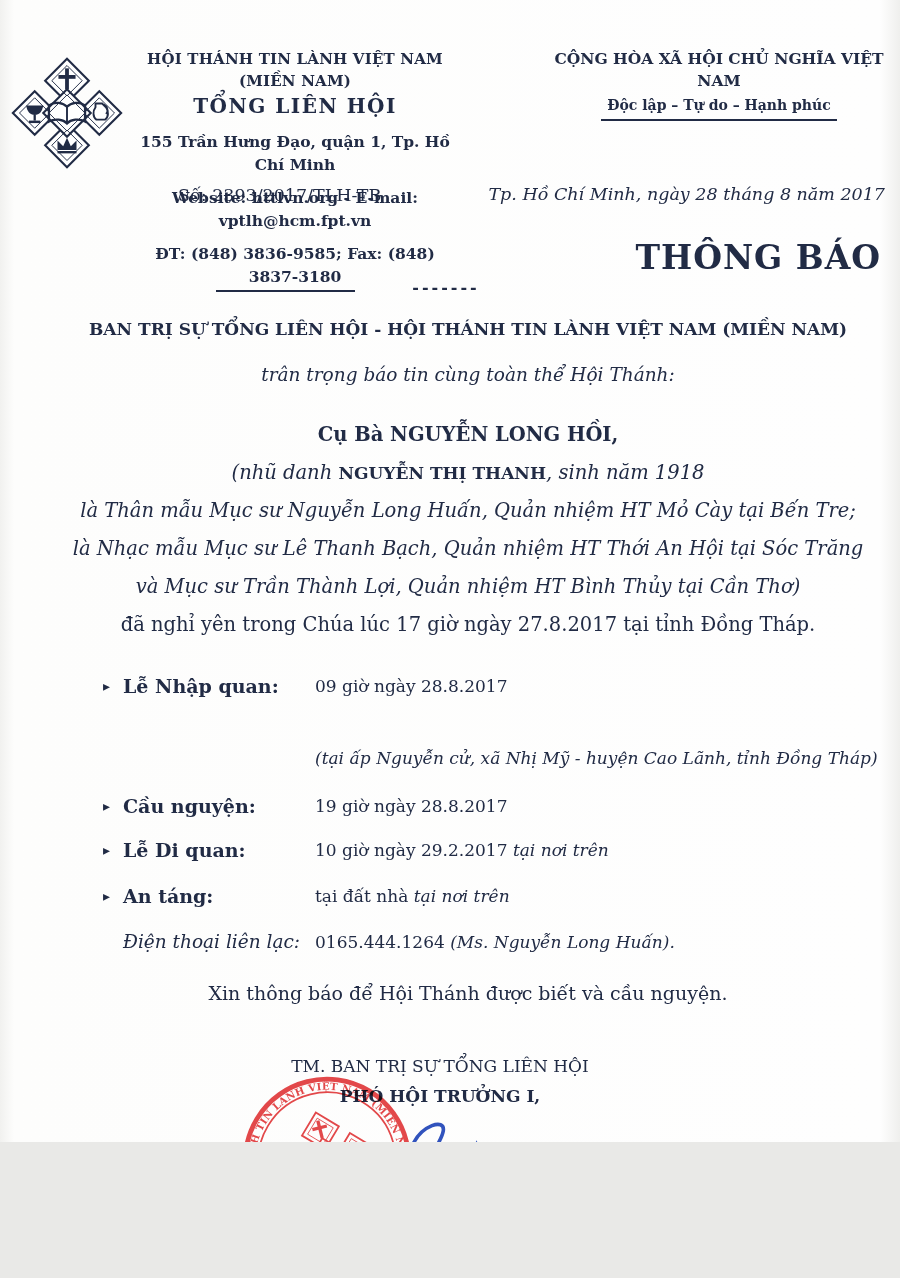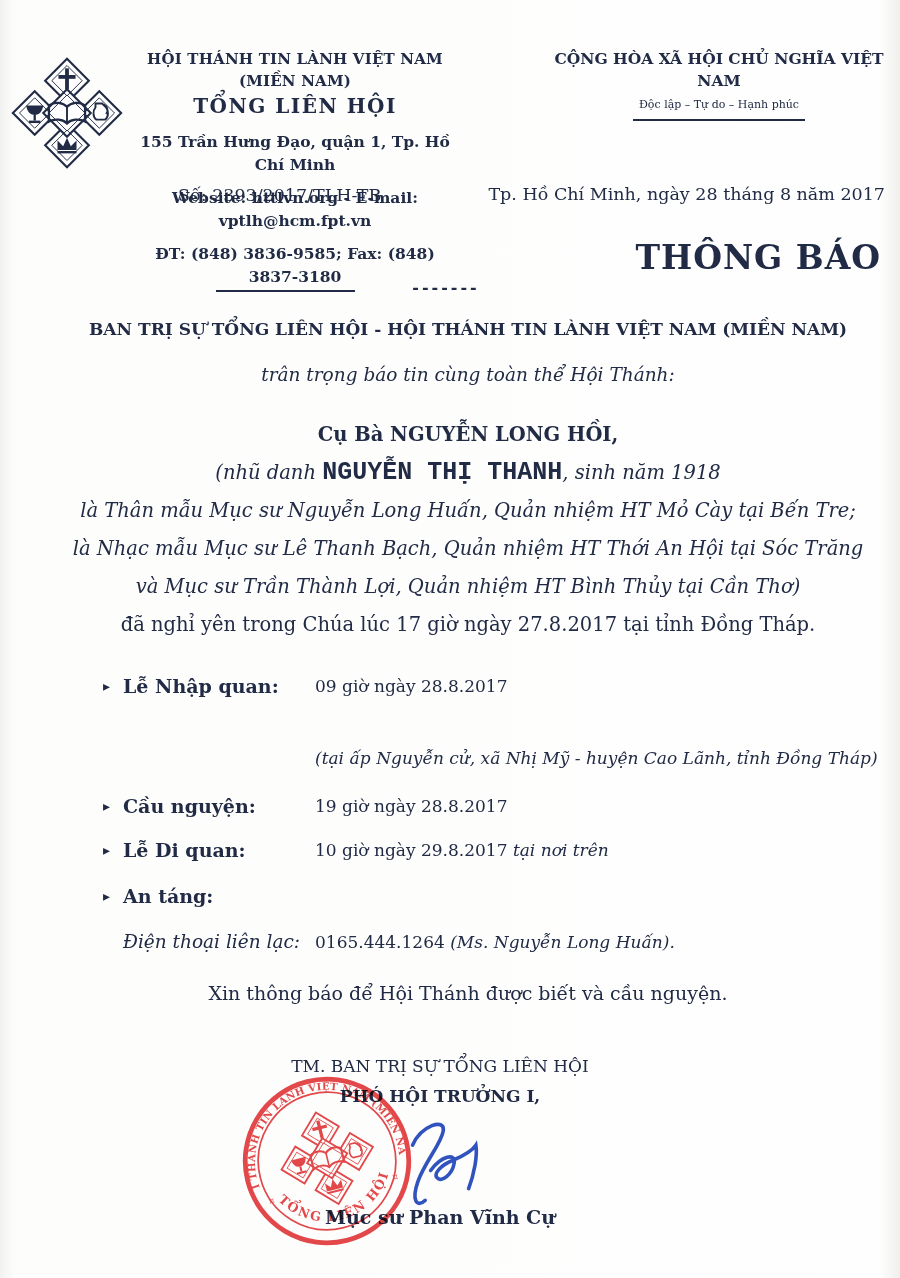--- a/index.html
+++ b/index.html
@@ -5,53 +5,53 @@
   :root{
     --ink:#212b45;
     --paper:#fdfdfc;
     --stamp-red:#e23a3c;
     --signature-blue:#3153bd;
   }
   *{margin:0;padding:0;box-sizing:border-box;}
   html,body{background:#e9e9e7;}
   .page{
     position:relative;
-    width:900px;height:1278px;
+    width:900px;height:1142px;
     margin:0 auto;
     background:linear-gradient(90deg,#f1f1ef 0px,#fdfdfc 14px,#fefefe 880px,#efefed 900px);
     color:var(--ink);
     font-family:"DejaVu Serif","Liberation Serif",serif;
     overflow:hidden;
   }
   
   .logo{position:absolute;left:10px;top:48px;width:114px;height:130px;color:var(--ink);}
   .hdr-left{position:absolute;left:128px;top:48px;width:334px;text-align:center;}
   .org-name{font-size:15px;font-weight:bold;line-height:22px;letter-spacing:.2px;}
   .org-division{font-size:20px;font-weight:bold;line-height:28px;letter-spacing:1.5px;}
   .org-line{font-size:15.5px;font-weight:bold;line-height:23px;margin-top:10px;}
   .hdr-underline{height:2px;background:var(--ink);width:139px;margin:2px 0 0 88px;}
   .ref-number{position:absolute;left:178px;top:182px;font-size:17.5px;line-height:26px;}
   .hdr-right{position:absolute;left:545px;top:48px;width:348px;text-align:center;}
   .nation{font-size:15.5px;font-weight:bold;line-height:22px;}
-  .motto{display:inline-block;font-size:11px;font-weight:normal;line-height:24px;margin-top:1px;
+  .motto{display:inline-block;font-size:14px;font-weight:bold;line-height:24px;margin-top:1px;
          border-bottom:2px solid var(--ink);padding:0 6px 2px 6px;}
-  .dateline{position:absolute;right:15px;top:181px;font-size:17.5px;line-height:26px;}
+  .dateline{position:absolute;right:15px;top:181px;font-size:17.5px;font-style:italic;line-height:26px;}
   
   .title-block{position:absolute;left:11px;top:236px;width:870px;text-align:center;}
   .doc-heading{font-size:33px;font-weight:bold;letter-spacing:1px;line-height:44px;text-align:right;}
   .doc-divider{font-size:16px;font-weight:bold;letter-spacing:3px;line-height:16px;}
   .issuer-intro{position:absolute;left:33px;top:316px;width:870px;text-align:center;}
   .issuer{font-size:17px;font-weight:bold;line-height:26px;}
   .intro{font-size:18.5px;font-style:italic;margin-top:18px;line-height:30px;}
   
   .announce{position:absolute;left:33px;top:416px;width:870px;text-align:center;}
   .announce p{line-height:38px;font-size:19.5px;}
   .name-line{font-size:20px;font-weight:bold;}
   .it{font-style:italic;}
-  .bold-upright{font-weight:bold;font-style:normal;font-size:25px;font-family:Liberation Mono, monospace;}
+  .bold-upright{font-weight:bold;font-style:normal;font-size:17px;}
   .plain-line{font-style:normal;font-size:19px;}
   
   .schedule{position:absolute;left:103px;top:672px;width:780px;}
   .srow{display:flex;align-items:flex-start;line-height:28px;}
   .srow .bullet{width:20px;font-size:14px;line-height:28px;color:var(--ink);}
   .srow .label{width:192px;font-size:19px;font-weight:bold;}
   .srow .value{flex:1;font-size:17px;}
   .srow.note-row .label{font-weight:normal;}
   .note-text{font-size:18.5px;font-style:italic;margin-top:20px;}
   .contact-label{font-style:italic;font-weight:normal !important;font-size:18.5px !important;}
@@ -158,25 +158,26 @@
       <span class="value note-text">(tại ấp Nguyễn cử, xã Nhị Mỹ - huyện Cao Lãnh, tỉnh Đồng Tháp)</span>
     </div>
     <div class="srow mb16">
       <span class="bullet">▸</span>
       <span class="label">Cầu nguyện:</span>
       <span class="value">19 giờ ngày 28.8.2017</span>
     </div>
     <div class="srow mb18">
       <span class="bullet">▸</span>
       <span class="label">Lễ Di quan:</span>
-      <span class="value"><span>10 giờ ngày 29.8.2017 </span><span class="it">tại nơi trên</span></span>
+      <span class="value"><span>10 giờ ngày 29.2.2017 </span><span class="it">tại nơi trên</span></span>
     </div>
     <div class="srow mb18">
       <span class="bullet">▸</span>
       <span class="label">An táng:</span>
+      <span class="value"><span>tại đất nhà </span><span class="it">tại nơi trên</span></span>
     </div>
     <div class="srow">
       <span class="bullet"></span>
       <span class="label contact-label">Điện thoại liên lạc:</span>
       <span class="value"><span>0165.444.1264 </span><span class="it">(Ms. Nguyễn Long Huấn).</span></span>
     </div>
   </div>
 
   <div class="closing">Xin thông báo để Hội Thánh được biết và cầu nguyện.</div>
 

